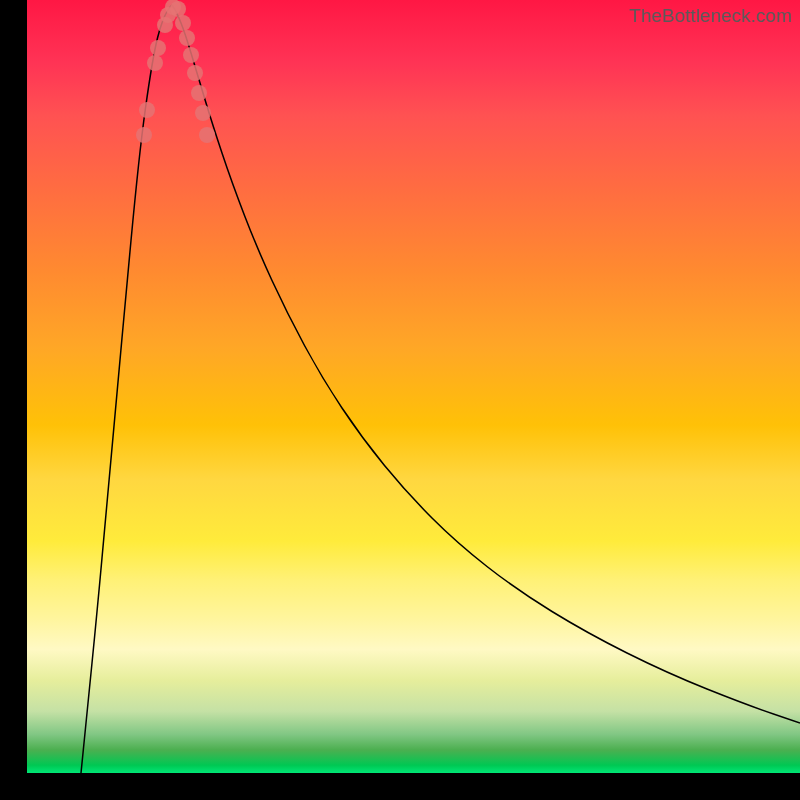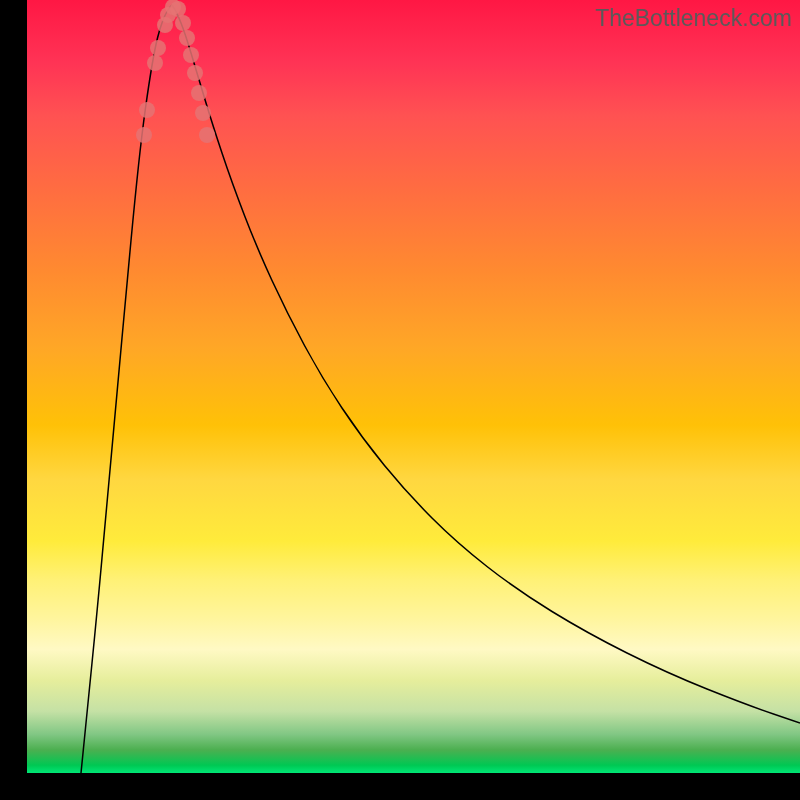--- a/index.html
+++ b/index.html
@@ -39,21 +39,21 @@
         #4caf50 97%,
         #00c853 99%,
         #00e676 100%
       );
     }
     .watermark {
       position: absolute;
       top: 5px;
       right: 8px;
       font-family: Arial, sans-serif;
-      font-size: 23px;
+      font-size: 19px;
       color: #5a5a5a;
       font-weight: 500;
     }
     .curve-svg {
       position: absolute;
       left: 27px;
       top: 0;
       width: 773px;
       height: 773px;
       pointer-events: none;

